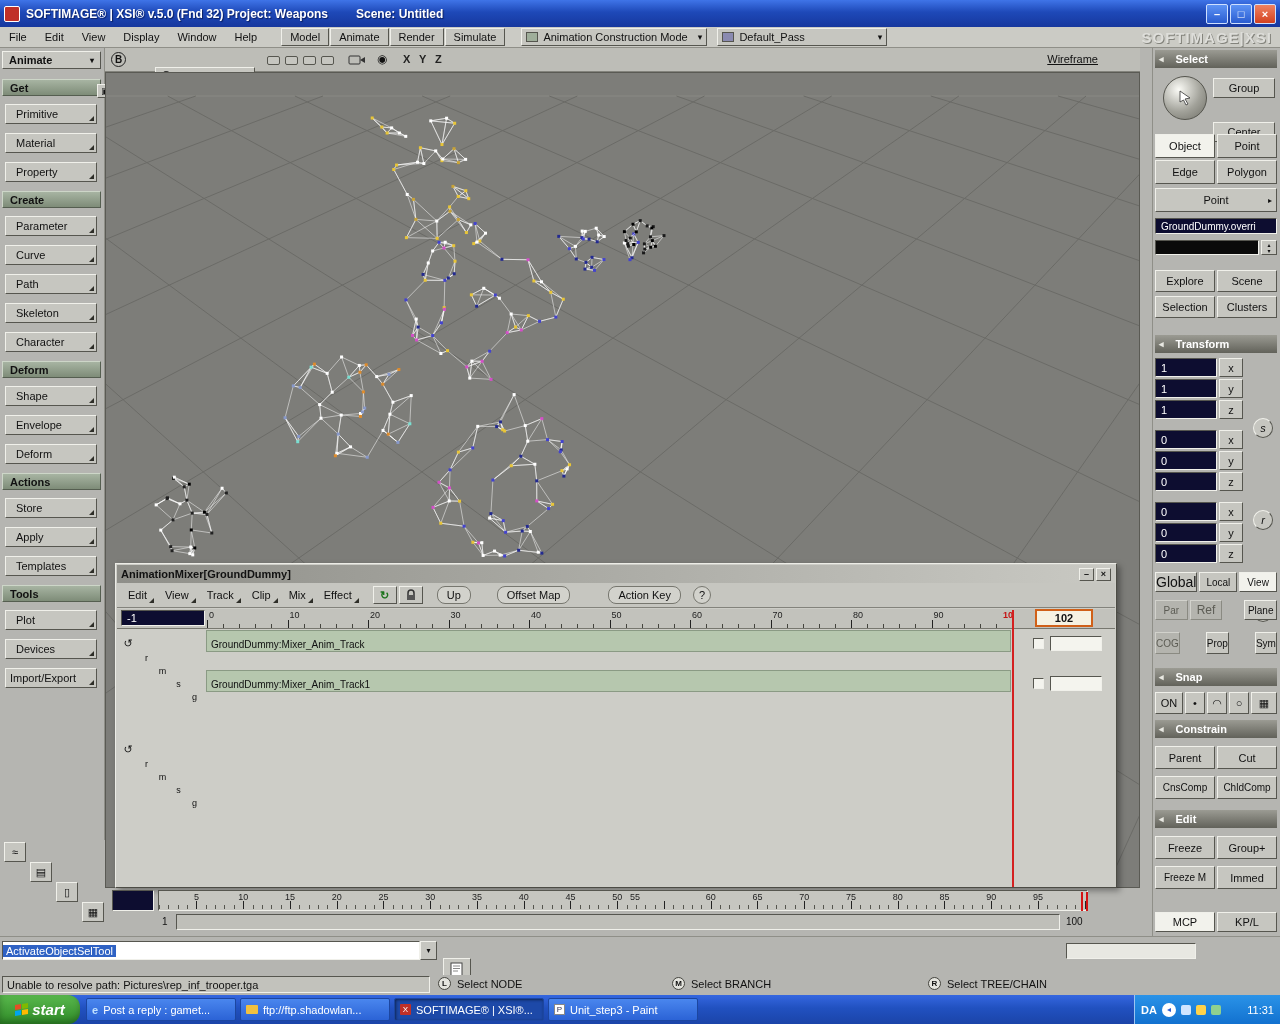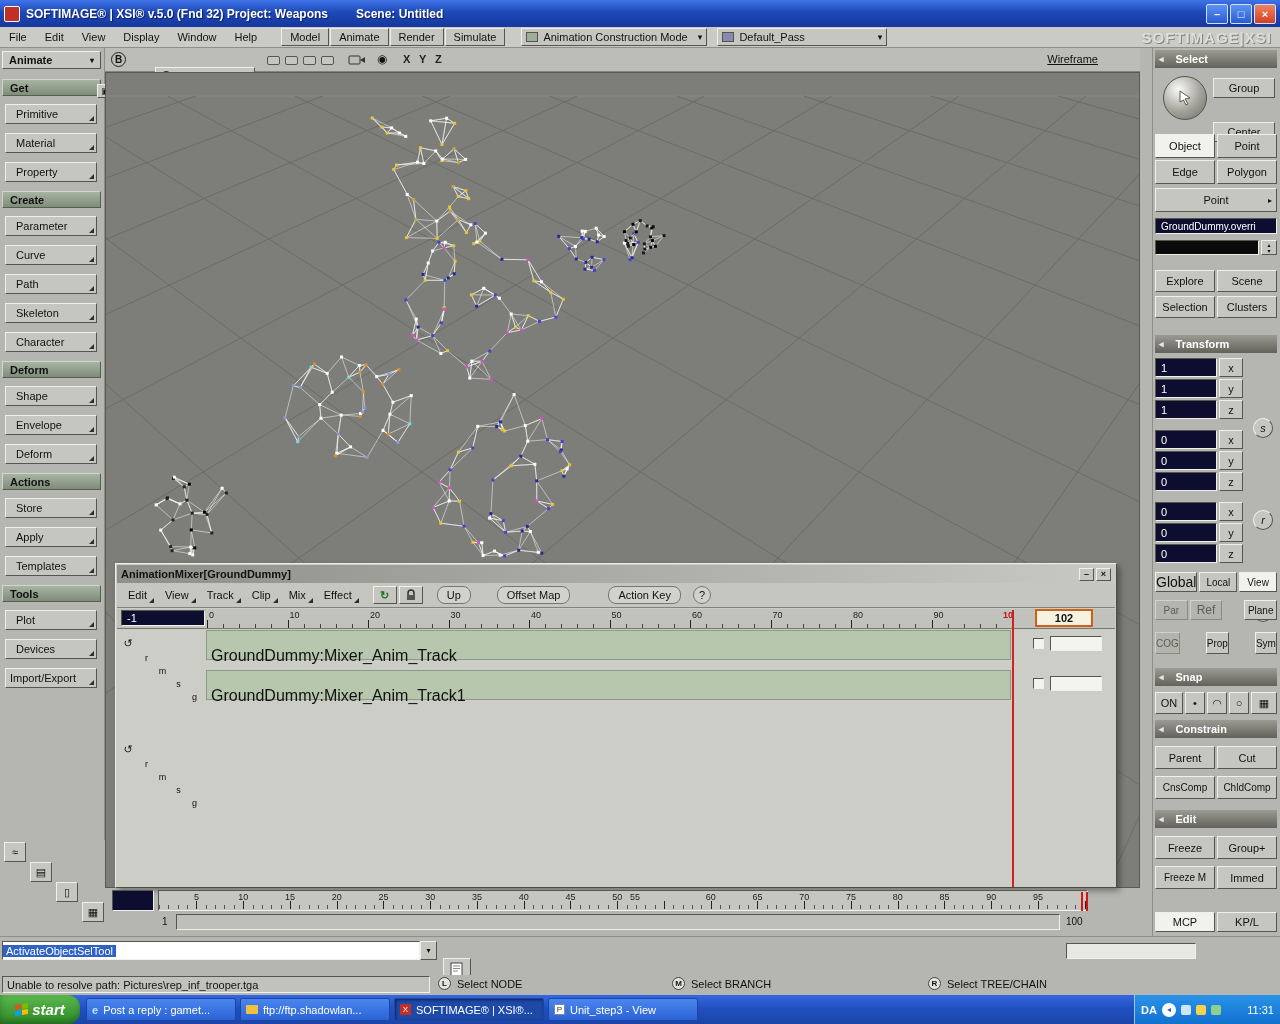--- a/index.html
+++ b/index.html
@@ -57,21 +57,21 @@
   
   .mixer { left:115px; top:563px; width:1002px; height:325px; background:#cdcdc7; border:1px solid; border-color:#ecece6 #4c4c45 #4c4c45 #ecece6; box-shadow:3px 3px 6px rgba(0,0,0,0.35); }
   .mx-title { position:absolute; left:1px; top:1px; width:998px; height:18px; background:linear-gradient(90deg,#8f8f89,#c9c9c3); display:flex; align-items:center; padding:0 4px; font-weight:bold; }
   .mx-menu { position:absolute; left:1px; top:19px; width:998px; height:25px; background:#c6c6c0; border-bottom:1px solid #83837c; display:flex; align-items:center; gap:2px; padding:0 4px; }
   .mx-menuitem { height:19px; padding:0 9px 0 7px; }
   .pill { border-radius:8px; background:#d2d2cc; border:1px solid #77776f; height:18px; padding:0 9px; }
   .mx-ruler { position:absolute; left:1px; top:45px; width:998px; height:20px; background:#c2c2bc; border-bottom:1px solid #77776f; }
   .mtick { position:absolute; bottom:0; width:1px; height:4px; background:#44443e; }
   .mtick.major { height:8px; background:#222; }
   .mlabel { position:absolute; top:1px; font-size:9px; color:#222; }
-  .mx-track { position:absolute; left:90px; width:805px; height:30px; background:#b6c7ae; border:1px solid #8a9a84; padding:16px 0 0 4px; font-size:16px; }
+  .mx-track { position:absolute; left:90px; width:805px; height:22px; background:#b6c7ae; border:1px solid #8a9a84; padding:8px 0 0 4px; font-size:10px; }
   .tctrl { width:13px; height:13px; font-size:9px; }
   .playhead { position:absolute; left:896px; top:46px; width:2px; height:277px; background:#d42020; }
 
   
   .ttick { position:absolute; bottom:1px; width:1px; height:4px; background:#55554e; }
   .ttick.major { height:8px; background:#222; }
   .tlabel { position:absolute; top:1px; font-size:9px; transform:translateX(-50%); color:#222; }
 
   
   .hintcircle { width:13px; height:13px; border-radius:50%; border:1px solid #44443e; background:#e4e4de; font-size:8px; font-weight:bold; display:flex; align-items:center; justify-content:center; }
@@ -1745,21 +1745,21 @@
   <span class="taskapp">
     <span style="width:12px; height:9px; background:#f0c040; border-radius:1px; display:inline-block;"></span>
     <span>ftp://ftp.shadowlan...</span>
   </span>
   <span class="taskapp active">
     <span style="width:11px; height:11px; background:#c03028; color:#fff; font-size:8px; display:flex; align-items:center; justify-content:center; border-radius:1px;">X</span>
     <span>SOFTIMAGE® | XSI®...</span>
   </span>
   <span class="taskapp">
     <span style="width:11px; height:11px; background:#fff; border:1px solid #888; display:flex; align-items:center; justify-content:center; color:#335; font-size:8px;">P</span>
-    <span>Unit_step3 - View</span>
+    <span>Unit_step3 - Paint</span>
   </span>
   <span class="tray">
     <span style="font-weight:bold;">DA</span>
     <span style="width:14px; height:14px; background:#fff; color:#2a5ad4; border-radius:50%; font-size:8px; display:flex; align-items:center; justify-content:center;">◂</span>
     <span style="width:10px; height:10px; background:#cfe4ff; border-radius:2px;"></span>
     <span style="width:10px; height:10px; background:#ffd24a; border-radius:2px;"></span>
     <span style="width:10px; height:10px; background:#8fd08f; border-radius:2px;"></span>
     <span style="margin-left:auto;">11:31</span>
   </span>
 </div>

